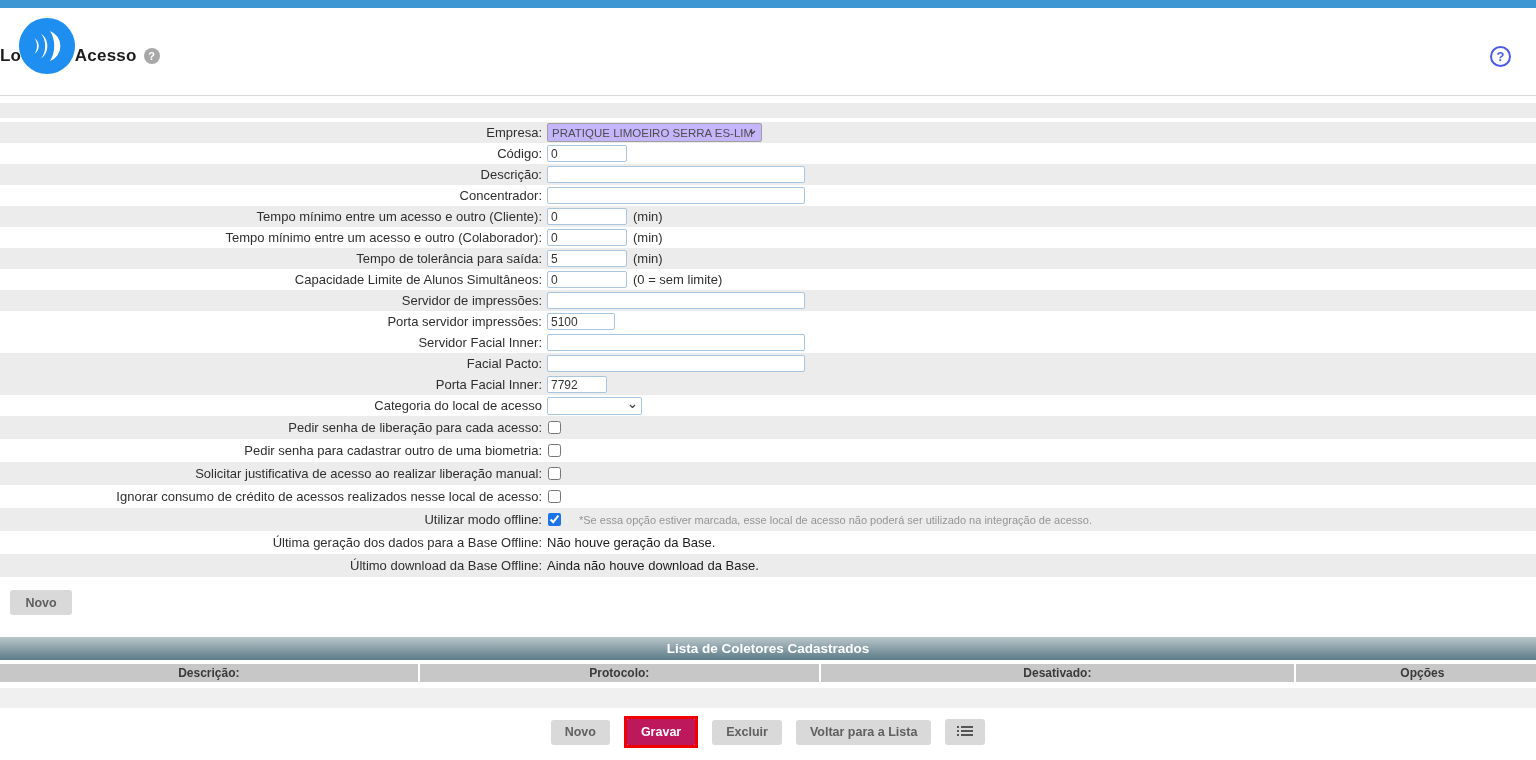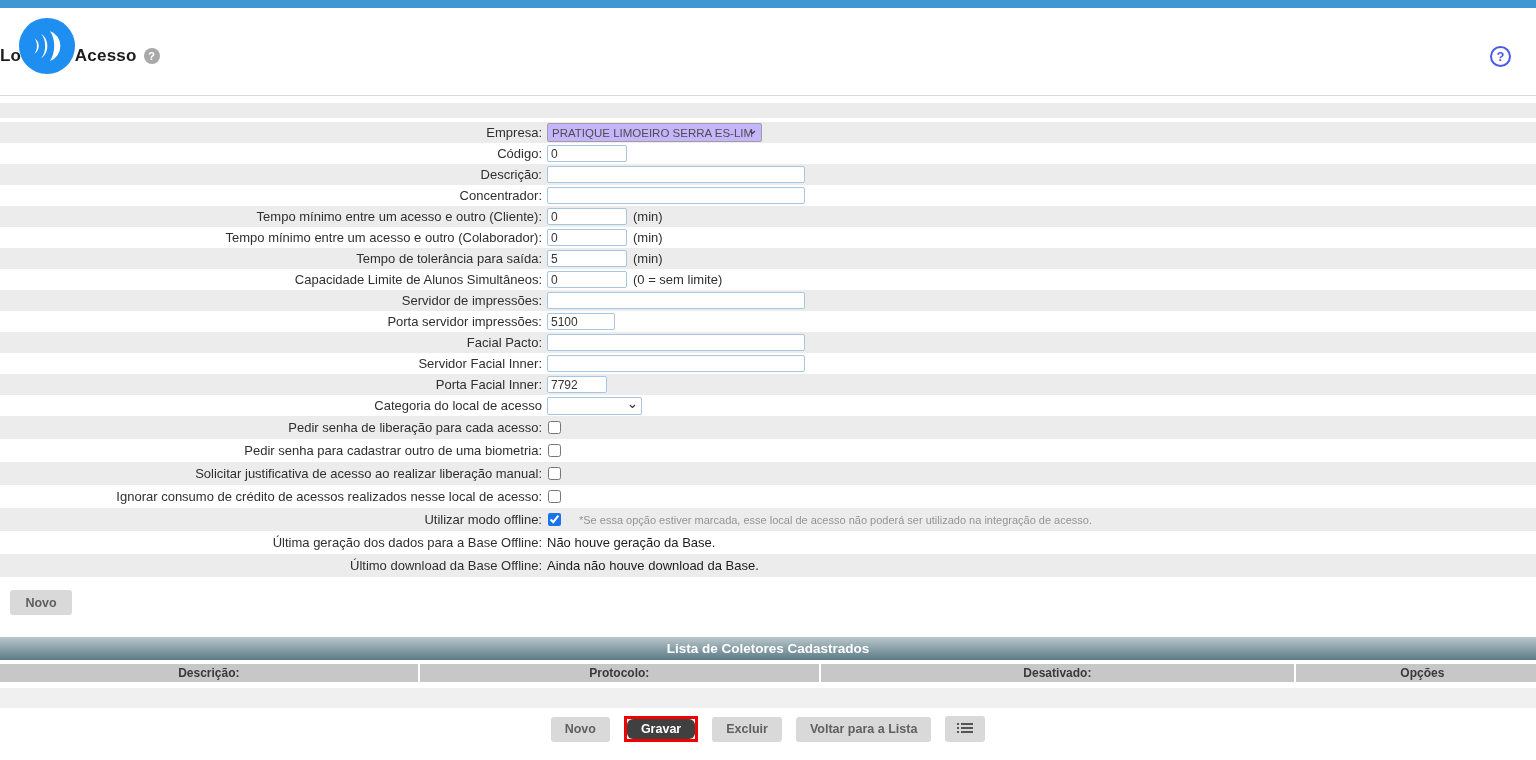--- a/index.html
+++ b/index.html
@@ -43,21 +43,21 @@
          font-size:12.5px; padding:0 14px; cursor:pointer; font-family:inherit; }
   .novo-top { margin:13px 0 0 10px; width:62px; }
   .grid-title { margin-top:22px; height:23px; display:flex; align-items:center; justify-content:center;
                 background:linear-gradient(180deg,#bac7cb 0%,#8fa4ac 45%,#5b7b87 100%);
                 color:#fff; font-weight:bold; font-size:13.5px; }
   .grid-head { margin-top:4px; display:flex; gap:2px; background:#fff; }
   .grid-head .cell { height:18px; background:#c7c7c7; color:#3a3a3a; font-size:12px; font-weight:bold;
                      display:flex; align-items:center; justify-content:center; }
   .grid-body-empty { margin-top:6px; height:20px; background:#f0f0f0; }
   .footer { margin-top:8px; display:flex; align-items:center; justify-content:center; gap:14px; }
-  .footer .btn.primary { background:#404040; color:#fff; border-radius:6px; height:20px; }
+  .footer .btn.primary { background:#be185d; color:#fff; border-radius:1px; height:26px; }
   .hl-red { border:3px solid #f00000; display:inline-flex; }
   .icon-btn { width:40px; padding:0; height:26px; }
 </style>
 </head>
 <body>
 
 
 
 <div class="topbar" data-name="top-accent-bar"></div>
 
@@ -138,30 +138,30 @@
       <div class="ctl" data-name="servidor-impressoes-control-area">
         <input type="text" data-name="servidor-impressoes-input" style="width: 258px;">
       </div>
     </div>
     <div class="row white" data-name="form-row-porta-servidor-impressoes">
       <span class="lbl" data-name="porta-servidor-impressoes-label">Porta servidor impressões:</span>
       <div class="ctl" data-name="porta-servidor-impressoes-control-area">
         <input type="text" data-name="porta-servidor-impressoes-input" value="5100" style="width: 68px;">
       </div>
     </div>
+    <div class="row white" data-name="form-row-servidor-facial-inner">
+      <span class="lbl" data-name="servidor-facial-inner-label">Servidor Facial Inner:</span>
+      <div class="ctl" data-name="servidor-facial-inner-control-area">
+        <input type="text" data-name="servidor-facial-inner-input" style="width: 258px;">
+      </div>
+    </div>
     <div class="row gray" data-name="form-row-facial-pacto">
       <span class="lbl" data-name="facial-pacto-label">Facial Pacto:</span>
       <div class="ctl" data-name="facial-pacto-control-area">
         <input type="text" data-name="facial-pacto-input" style="width: 258px;">
-      </div>
-    </div>
-    <div class="row white" data-name="form-row-servidor-facial-inner">
-      <span class="lbl" data-name="servidor-facial-inner-label">Servidor Facial Inner:</span>
-      <div class="ctl" data-name="servidor-facial-inner-control-area">
-        <input type="text" data-name="servidor-facial-inner-input" style="width: 258px;">
       </div>
     </div>
     <div class="row gray" data-name="form-row-porta-facial-inner">
       <span class="lbl" data-name="porta-facial-inner-label">Porta Facial Inner:</span>
       <div class="ctl" data-name="porta-facial-inner-control-area">
         <input type="text" data-name="porta-facial-inner-input" value="7792" style="width: 60px;">
       </div>
     </div>
     <div class="row white" data-name="form-row-categoria-local-acesso">
       <span class="lbl" data-name="categoria-local-acesso-label">Categoria do local de acesso</span>

